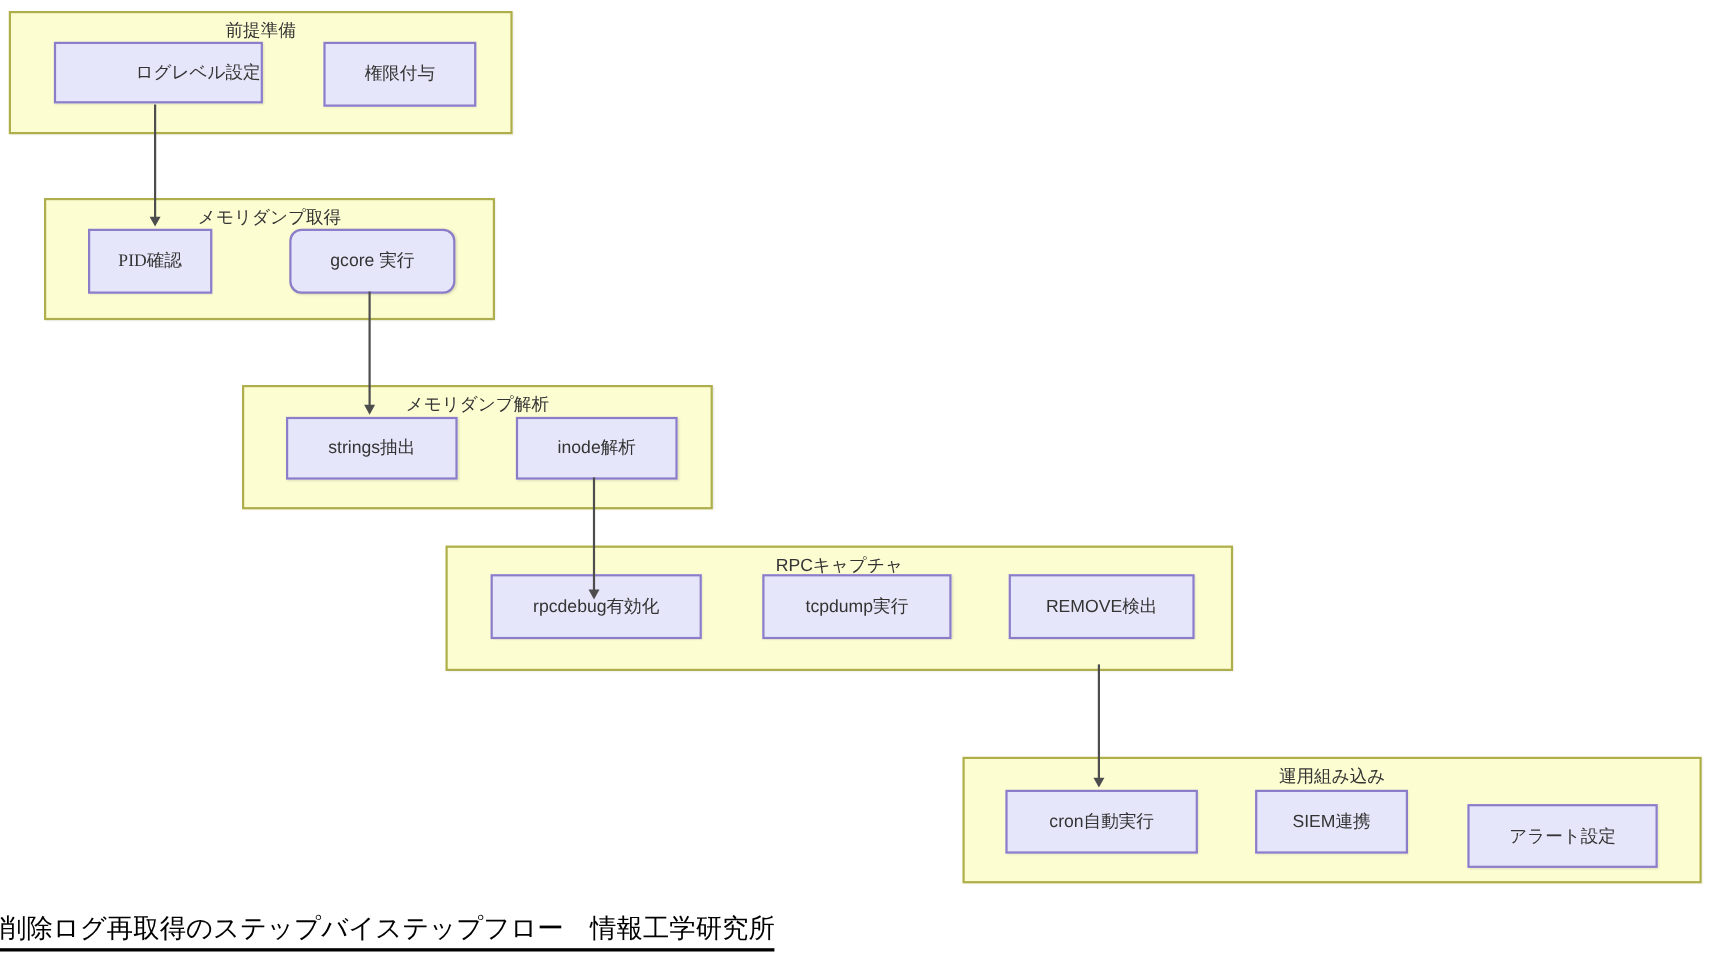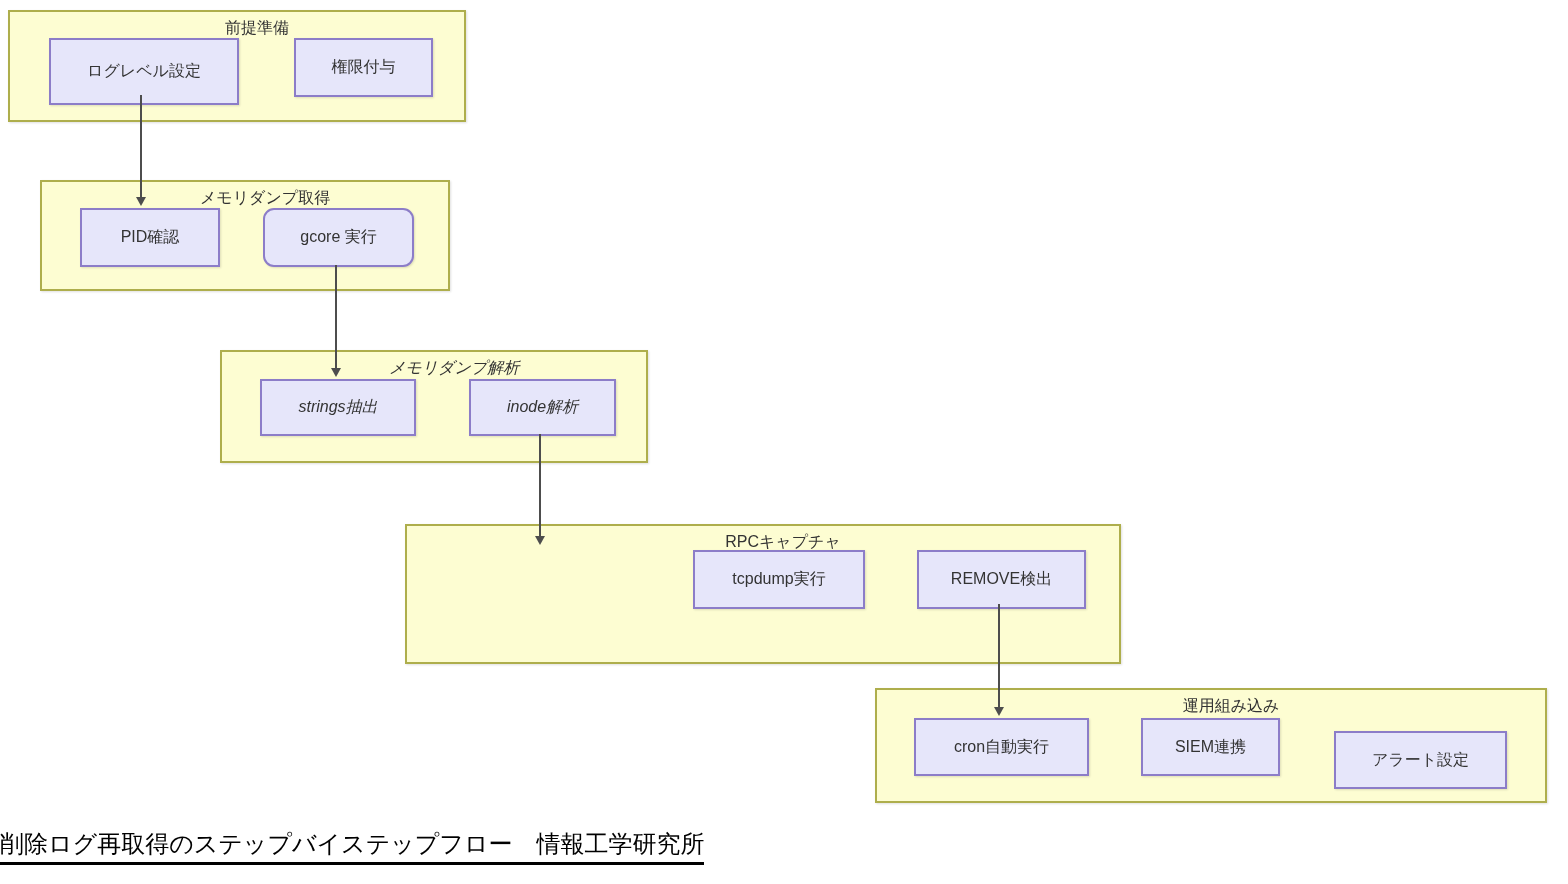--- a/index.html
+++ b/index.html
@@ -6,21 +6,21 @@
   .canvas {
     position:relative; width:1568px; height:884px; background:#ffffff;
     font-family:"Liberation Sans", sans-serif; overflow:hidden;
   }
   .group {
     position:absolute; background:#FDFDD2; border:2px solid #AEAE4C;
     box-sizing:border-box; box-shadow:1px 1px 2px rgba(0,0,0,0.12);
   }
   .group-title {
     width:100%; text-align:center; margin-top:6px;
-    font-size:16px; color:#333333; white-space:nowrap;padding-left:20px;
+    font-size:16px; color:#333333; white-space:nowrap;
   }
   .node {
     position:absolute; background:#E6E6FA; border:2px solid #8C7DC8;
     box-sizing:border-box; display:flex; align-items:center; justify-content:center;
     font-size:16px; color:#333333; white-space:nowrap;
     box-shadow:1px 1px 2px rgba(0,0,0,0.12);
   }
   .arrow { position:absolute; width:10px; }
   .arrow .shaft { position:absolute; left:4px; top:0; width:2px; height:calc(100% - 8px); background:#4D4D4D; }
   .arrow .head {
@@ -34,50 +34,53 @@
     border-bottom:3px solid #000000; padding-bottom:2px; white-space:pre;
   }
 </style>
 </head>
 <body>
 
 <div class="canvas">
 
   <div class="group" style="left:8px; top:10px; width:458px; height:112px;">
     <div class="group-title">前提準備</div>
-    <div class="node" style="left:39px; top:26px; width:190px; height:67px;">
+    <div class="node" style="left:39px; top:26px; width:190px; height:56px;justify-content:flex-end;">
       <span>ログレベル設定</span>
     </div>
     <div class="node" style="left:284px; top:26px; width:139px; height:59px;">
       <span>権限付与</span>
     </div>
   </div>
 
   <div class="group" style="left:40px; top:180px; width:410px; height:111px;">
     <div class="group-title">メモリダンプ取得</div>
-    <div class="node" style="left:38px; top:26px; width:140px; height:59px;">
+    <div class="node" style="left:38px; top:26px; width:113px; height:59px;font-family:Liberation Serif, serif;">
       <span>PID確認</span>
     </div>
     <div class="node" style="left:221px; top:26px; width:151px; height:59px;border-radius:11px;">
       <span>gcore 実行</span>
     </div>
   </div>
 
-  <div class="group" style="left:220px; top:350px; width:428px; height:113px;font-style:italic;">
+  <div class="group" style="left:220px; top:350px; width:428px; height:113px;">
     <div class="group-title">メモリダンプ解析</div>
     <div class="node" style="left:38px; top:27px; width:156px; height:57px;">
       <span>strings抽出</span>
     </div>
     <div class="node" style="left:247px; top:27px; width:147px; height:57px;">
       <span>inode解析</span>
     </div>
   </div>
 
-  <div class="group" style="left:405px; top:524px; width:716px; height:140px;">
+  <div class="group" style="left:405px; top:496px; width:716px; height:114px;">
     <div class="group-title">RPCキャプチャ</div>
+    <div class="node" style="left:39px; top:24px; width:192px; height:59px;">
+      <span>rpcdebug有効化</span>
+    </div>
     <div class="node" style="left:286px; top:24px; width:172px; height:59px;">
       <span>tcpdump実行</span>
     </div>
     <div class="node" style="left:510px; top:24px; width:169px; height:59px;text-align:center;">
       <span>REMOVE検出</span>
     </div>
   </div>
 
   <div class="group" style="left:875px; top:688px; width:672px; height:115px;">
     <div class="group-title">運用組み込み</div>

